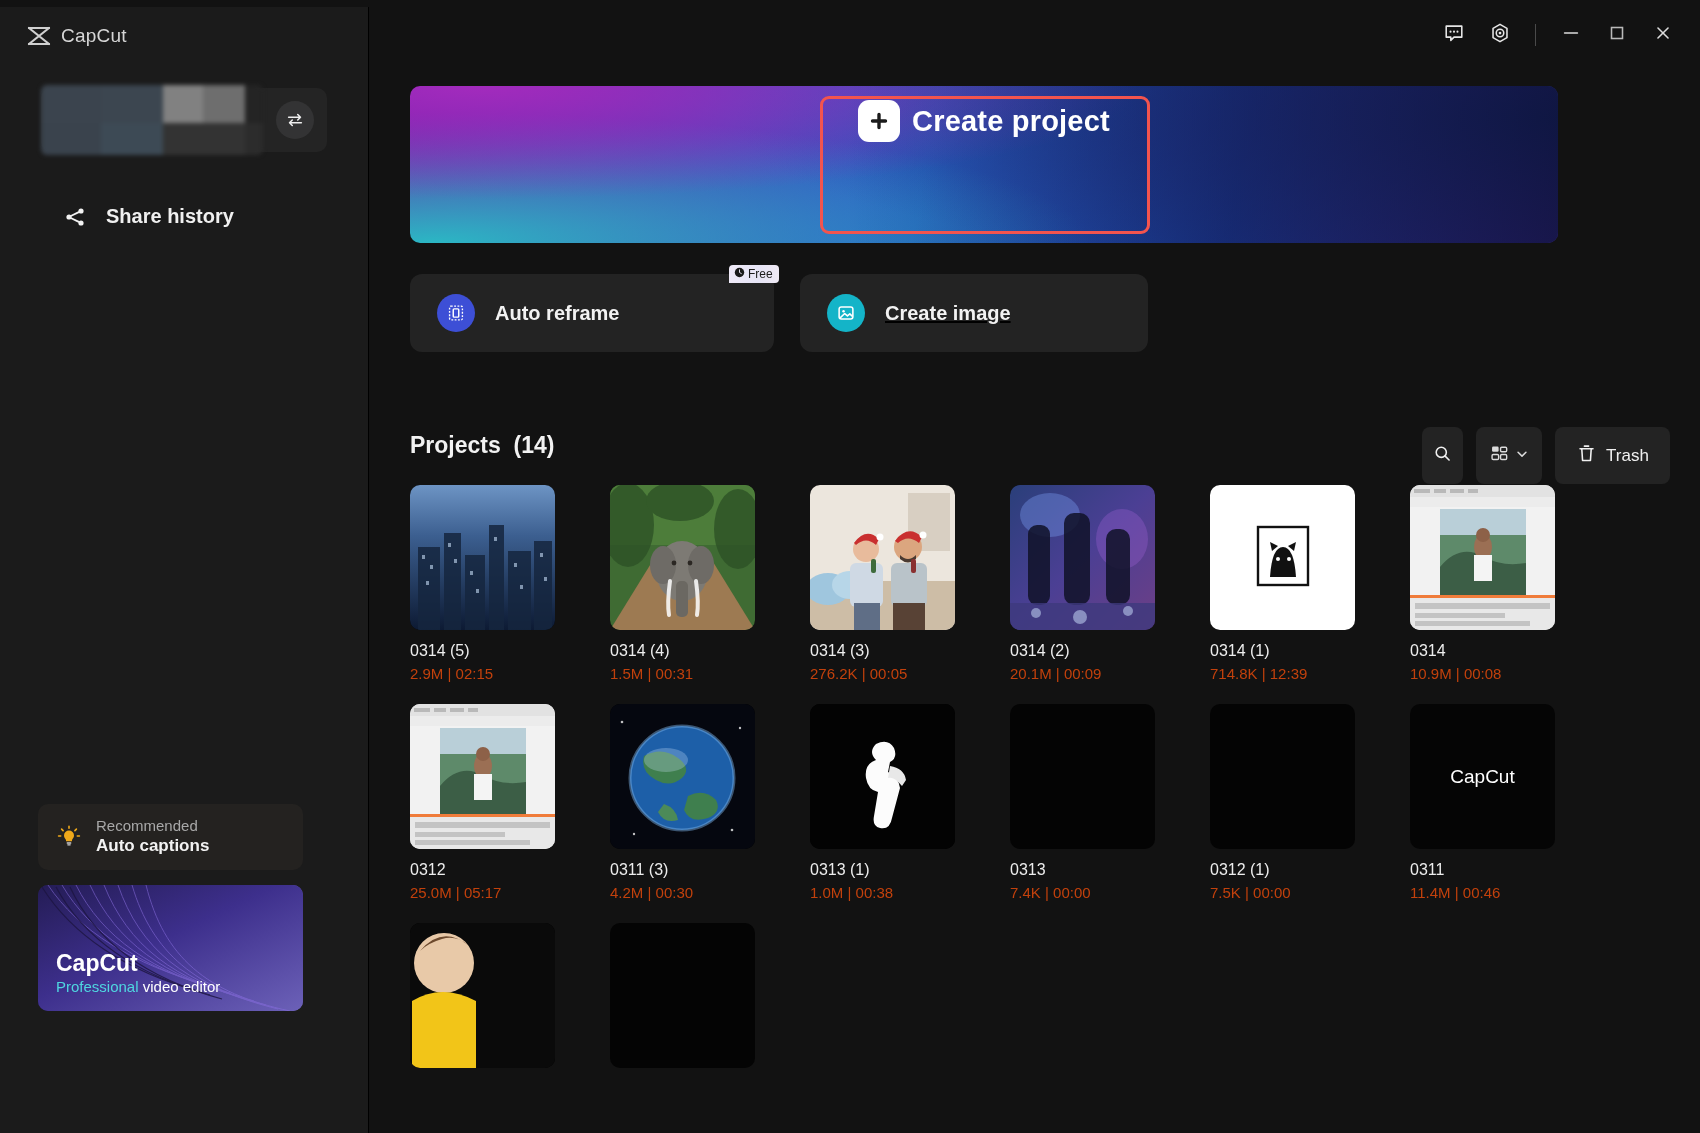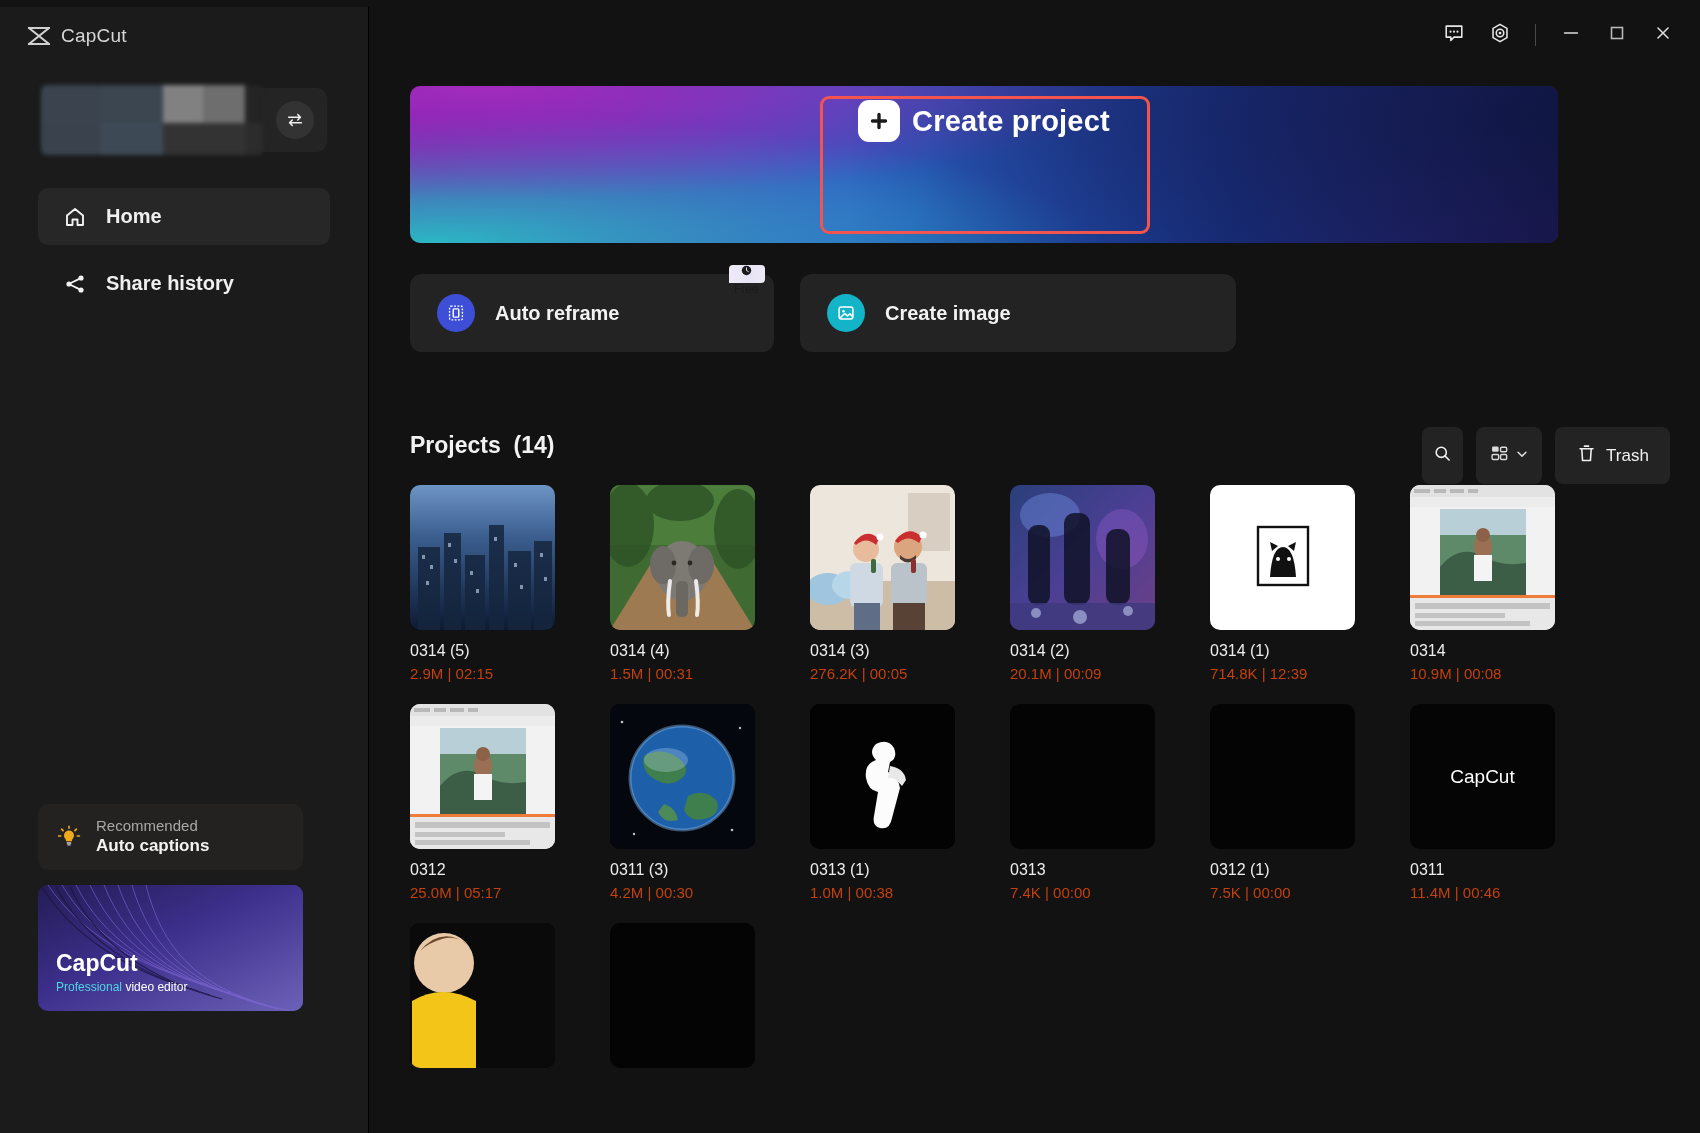--- a/index.html
+++ b/index.html
@@ -79,21 +79,21 @@
   .promo {
     position: absolute; left: 38px; top: 878px;
     width: 265px; height: 126px;
     border-radius: 10px;
     overflow: hidden;
     background: linear-gradient(115deg, #211b4d 0%, #2e2470 28%, #4a3a9b 62%, #6a5fb5 100%);
   }
   .promo-fan { position: absolute; inset: 0; }
   .promo-text { position: absolute; left: 18px; bottom: 14px; }
   .promo-title { font-size: 23px; font-weight: 700; color: #ffffff; line-height: 28px; }
-  .promo-sub { font-size: 12px; color: #ffffff; line-height: 20px; }
+  .promo-sub { font-size: 15px; color: #ffffff; line-height: 20px; }
   .promo-sub .cy { color: #4fd6e0; }
 
   
   .main { flex: 1; position: relative; background: #121212; height: 1133px; overflow: hidden; }
 
   .titlebar {
     height: 56px; display: flex; align-items: center; justify-content: flex-end;
     padding-right: 14px; gap: 0px;
   }
   .tb-btn {
@@ -131,30 +131,30 @@
     border: 3px solid #f3544e; border-radius: 9px;
     pointer-events: none;
   }
 
   .qcard {
     position: absolute; top: 267px; height: 78px;
     background: #232323; border-radius: 12px;
     display: flex; align-items: center; gap: 20px; padding-left: 27px;
   }
   #qcard-reframe { left: 41px; width: 364px; }
-  #qcard-image { left: 431px; width: 436px; }
+  #qcard-image { left: 431px; width: 348px; text-decoration: underline; }
   .qc-ico { width: 38px; height: 38px; border-radius: 50%; display:flex; align-items:center; justify-content:center; }
   .qc-label { font-size: 20px; font-weight: 700; color: #f2f2f2; }
   .free-badge {
     position: absolute; left: 319px; top: -9px;
     height: 18px; padding: 0 6px 0 5px;
     background: linear-gradient(90deg, #efeaf8 0%, #e6e4f6 60%, #efe9f4 100%);
     border-radius: 4px 4px 4px 0;
     display: flex; align-items: center; gap: 3px;
-    font-size: 12px; color: #1b1b1b; font-weight: 400; flex-direction: column;
+    font-size: 12px; color: #1b1b1b; font-weight: 400;
   }
 
   .projects-head {
     position: absolute; left: 41px; top: 425px;
     font-size: 23px; font-weight: 700; color: #f2f2f2;
   }
   .projects-head .count { color: #f2f2f2; }
   .tools { position: absolute; right: 30px; top: 420px; display: flex; align-items: center; gap: 13px; }
   .tool-btn {
     height: 57px; background: #232323; border-radius: 8px;
@@ -221,28 +221,20 @@
       </div>
       <span class="profile-swap">
         <svg viewBox="0 0 22 22" width="20" height="20">
           <path d="M4 8 H17 M14 5 L17 8 L14 11" stroke="#efefef" stroke-width="1.7" fill="none" stroke-linecap="round" stroke-linejoin="round"></path>
           <path d="M18 14 H5 M8 11 L5 14 L8 17" stroke="#efefef" stroke-width="1.7" fill="none" stroke-linecap="round" stroke-linejoin="round"></path>
         </svg>
       </span>
     </div>
 
     <nav class="nav">
-      <div class="nav-item active">
-        <span class="nav-ico">
-          <svg viewBox="0 0 24 24" width="24" height="24">
-            <path d="M4 10.5 L12 4 L20 10.5 V20 H14.5 V14.5 H9.5 V20 H4 Z" fill="none" stroke="#f2f2f2" stroke-width="1.9" stroke-linejoin="round" stroke-linecap="round"></path>
-          </svg>
-        </span>
-        <span>Home</span>
-      </div>
       <div class="nav-item">
         <span class="nav-ico">
           <svg viewBox="0 0 24 24" width="24" height="24">
             <circle cx="18" cy="6" r="2.6" fill="#f2f2f2"></circle>
             <circle cx="6" cy="12" r="2.6" fill="#f2f2f2"></circle>
             <circle cx="18" cy="18" r="2.6" fill="#f2f2f2"></circle>
             <path d="M8.3 10.8 L15.8 7.1 M8.3 13.2 L15.8 16.9" stroke="#f2f2f2" stroke-width="1.8" stroke-linecap="round"></path>
           </svg>
         </span>
         <span>Share history</span>

